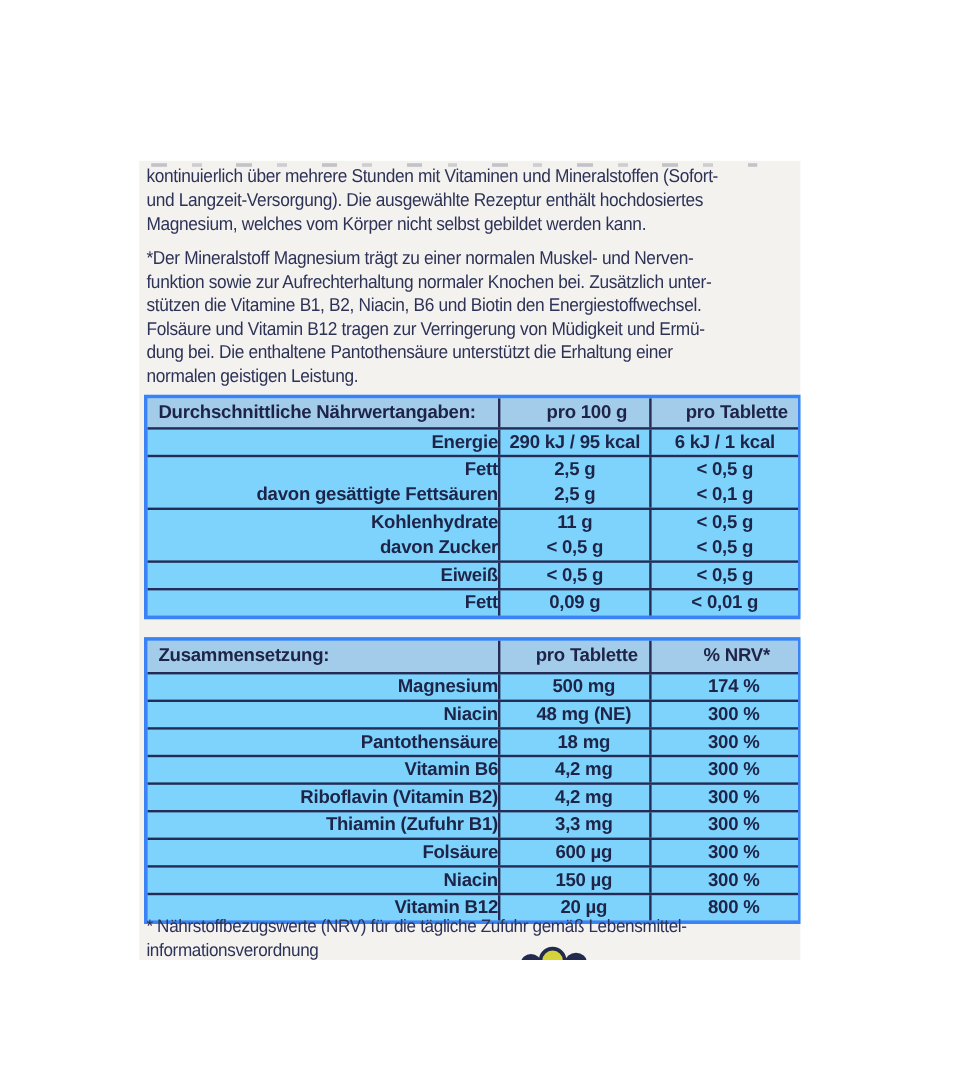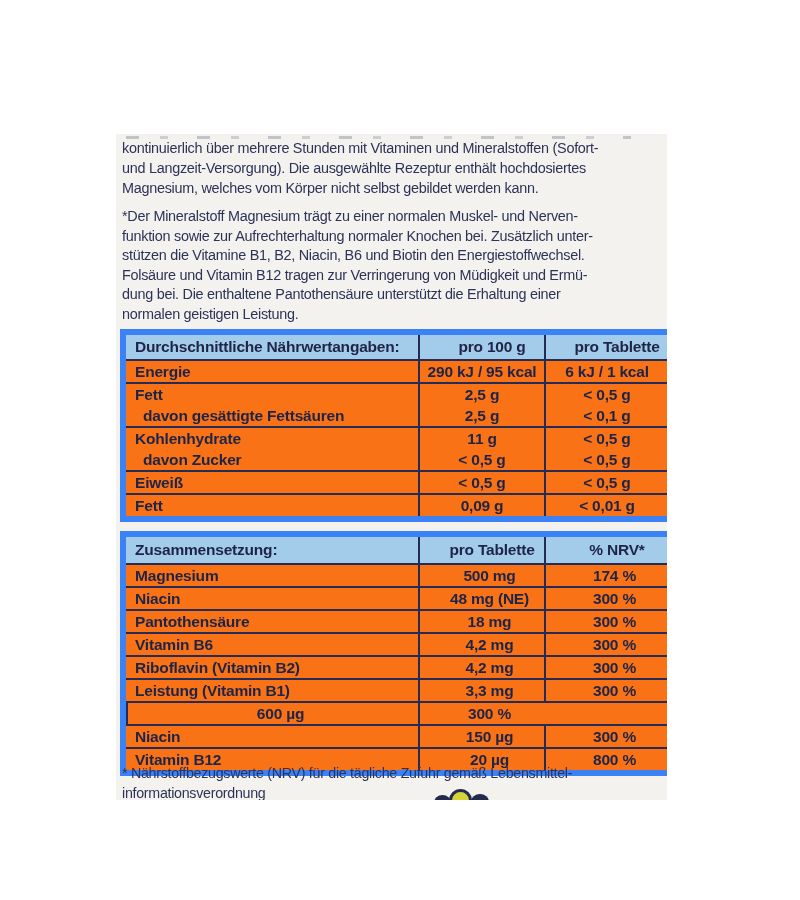--- a/index.html
+++ b/index.html
@@ -25,21 +25,21 @@
     position:absolute; left:6px; white-space:nowrap;
     font-size:15.5px; letter-spacing:-0.3px; color:#2d3257;
     transform:scaleX(0.93); transform-origin:left top;
   }
   .para .ln { display:block; }
   .para1 { top:4px;  line-height:20px; }
   .para2 { top:72px; line-height:19.5px; }
 
   .ntable {
     position:absolute; left:4px; width:542px;
-    border:6px solid #3b82f6; background:#f97316;
+    border:3px solid #3b82f6; background:#7dd3fc;
     color:#1e2448; font-weight:bold; font-size:15.5px; letter-spacing:-0.2px;
   }
   .ntable-1 { top:195px; }
   .ntable-2 { top:397px; }
   .thead {
     display:grid; grid-template-columns:292px 126px 1fr;
     background:#a3cbea;
   }
   .ntable-1 .thead { height:24px; line-height:24px; }
   .ntable-2 .thead { height:26px; line-height:26px; }
@@ -48,21 +48,21 @@
     border-top:2px solid #242c55;
   }
   .col { overflow:hidden; }
   .col.c1, .col.c2 { border-left:2px solid #242c55; text-align:center; }
   .hc { overflow:hidden; white-space:nowrap; }
   .hc.c0 { padding-left:9px; }
   .hc.c1, .hc.c2 { border-left:2px solid #242c55; text-align:center;padding-left:20px; }
   .ntable-1 .ln { height:21px; line-height:21px; white-space:nowrap; }
   .ntable-1 .rgroup.single .ln { height:21px; }
   .ntable-2 .ln { height:21px; line-height:21px; white-space:nowrap;padding-left:15px; }
-  .ln.lab { padding-left:9px; }
+  .ln.lab { padding-left:9px;text-align:right; }
   .ln.lab.indent { padding-left:17px; }
 
   .footnote {
     position:absolute; left:6px; top:629px; width:540px;
     font-size:15px; line-height:20px; letter-spacing:-0.3px;
     padding-left:12px; text-indent:-12px; color:#2d3257;
     transform:scaleX(0.95); transform-origin:left top; white-space:nowrap;
   }
   
   .logo { position:absolute; left:320px; top:655px; width:50px; height:20px; }
@@ -220,30 +220,33 @@
           </div>
           <div class="col c1">
             <div class="ln">4,2 mg</div>
           </div>
           <div class="col c2">
             <div class="ln">300 %</div>
           </div>
         </div>
         <div class="rgroup single">
           <div class="col c0">
-            <div class="ln lab">Leistung (Vitamin B1)</div>
+            <div class="ln lab">Thiamin (Zufuhr B1)</div>
           </div>
           <div class="col c1">
             <div class="ln">3,3 mg</div>
           </div>
           <div class="col c2">
             <div class="ln">300 %</div>
           </div>
         </div>
         <div class="rgroup single">
+          <div class="col c0">
+            <div class="ln lab">Folsäure</div>
+          </div>
           <div class="col c1">
             <div class="ln">600 µg</div>
           </div>
           <div class="col c2">
             <div class="ln">300 %</div>
           </div>
         </div>
         <div class="rgroup single">
           <div class="col c0">
             <div class="ln lab">Niacin</div>

